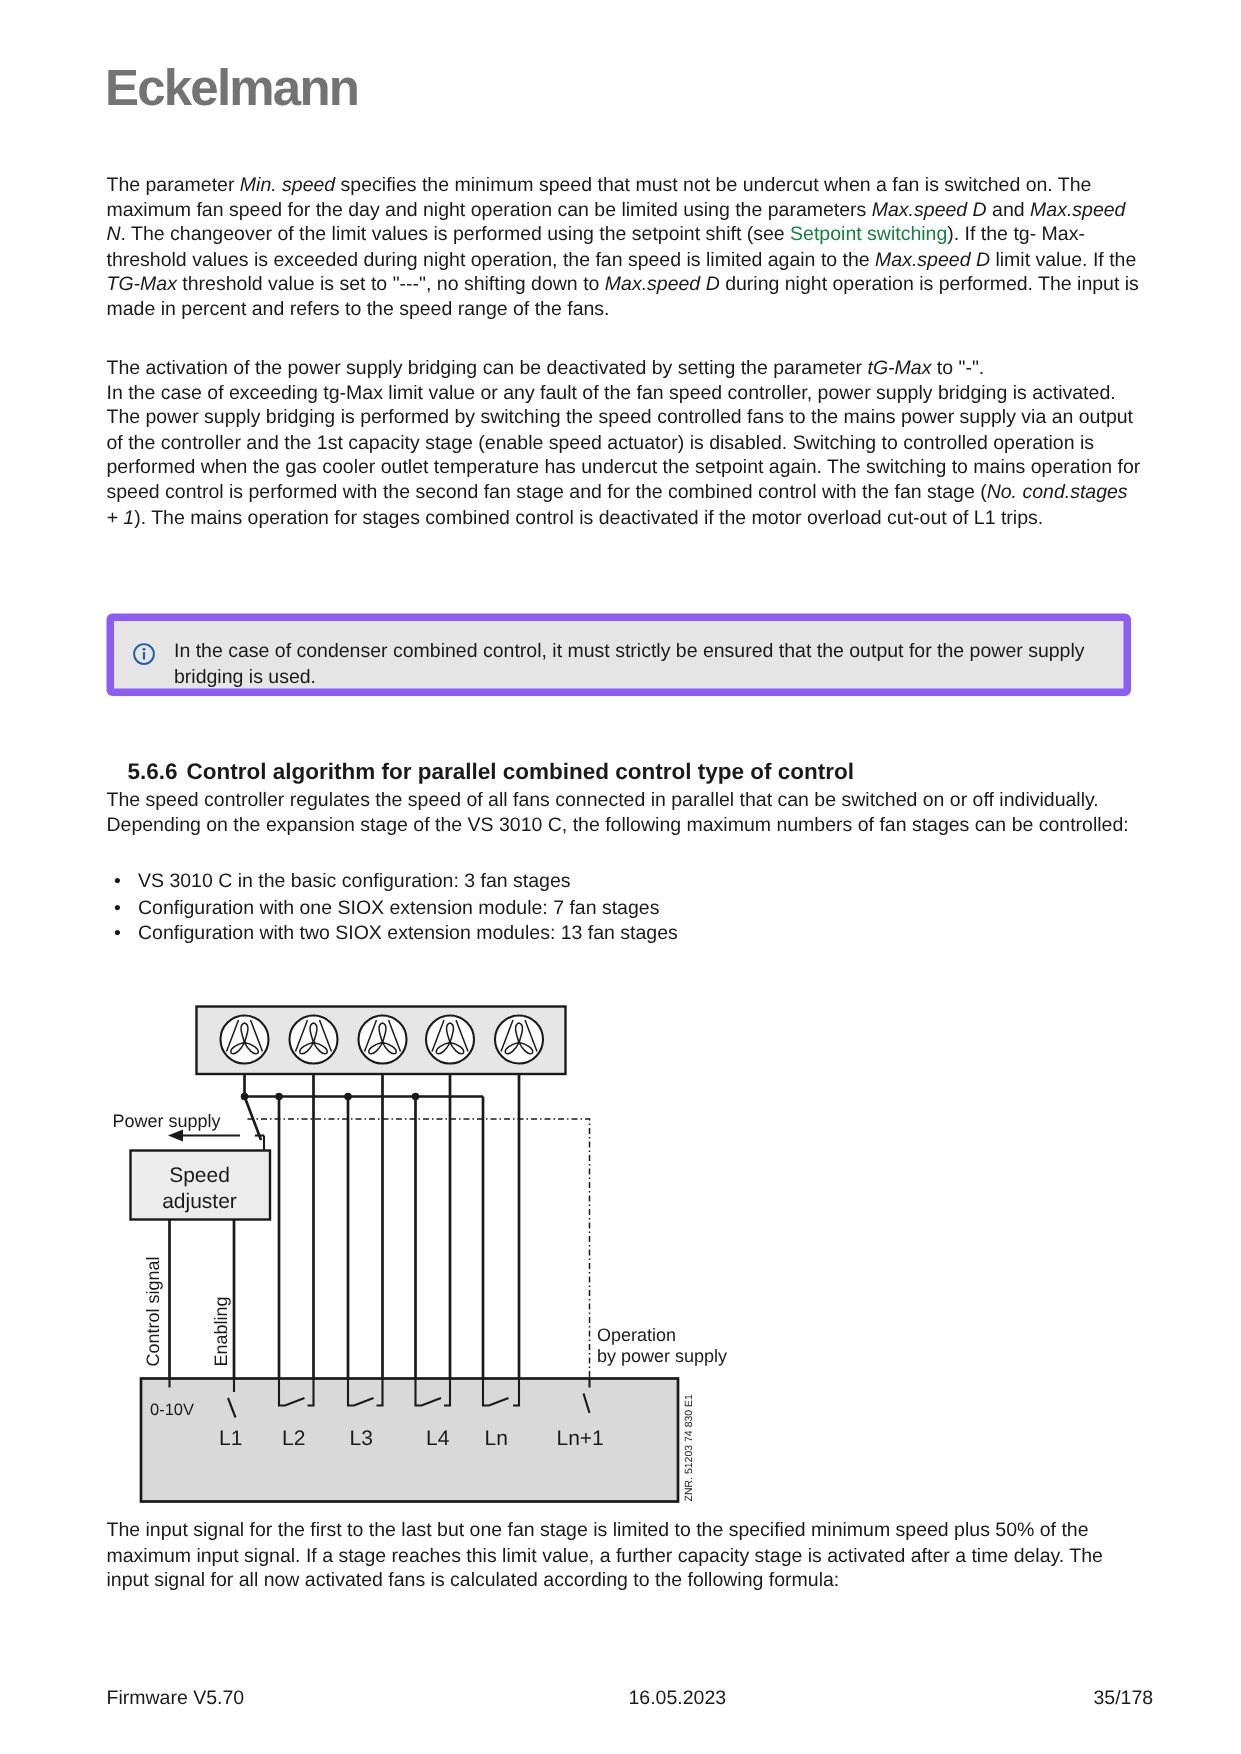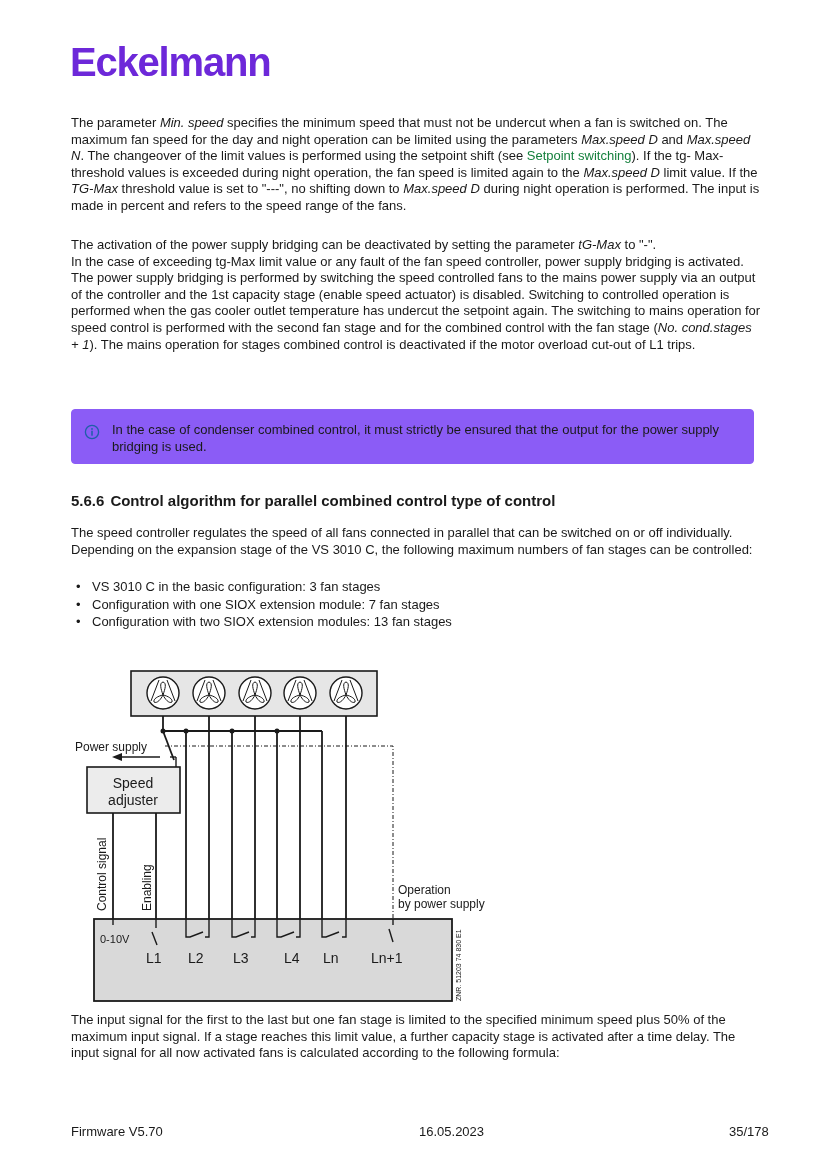--- a/index.html
+++ b/index.html
@@ -1,28 +1,28 @@
 <!DOCTYPE html>
 <html><head>
 <meta charset="utf-8">
 <style>
   html, body { margin: 0; padding: 0; background: #ffffff; }
   body { width: 827px; height: 1169px; position: relative; overflow: hidden;
          font-family: "Liberation Sans", sans-serif; color: #1a1a1a; }
   .logo { position: absolute; left: 70px; top: 40px; font-family: "Liberation Sans", sans-serif;
-          font-weight: bold; font-size: 40px; letter-spacing: -1.2px; color: #6d28d9; }
+          font-weight: bold; font-size: 34px; letter-spacing: -1.2px; color: #737373; }
   .para { position: absolute; left: 71px; width: 690px; font-size: 13px; line-height: 16.6px; margin: 0; }
   .para i { font-style: italic; }
   .link { color: #15803d; }
   .subhead { font-weight: bold; }
   .note { position: absolute; left: 71px; top: 409px; width: 683px; height: 55px;
-          border: 1px solid #8b5cf6; border-radius: 4px; background: #8b5cf6; box-sizing: border-box; }
+          border: 5px solid #8b5cf6; border-radius: 4px; background: #e5e5e5; box-sizing: border-box; }
   .note-icon { position: absolute; left: 12px; top: 14px; width: 16px; height: 16px; }
   .note-text { position: absolute; left: 40px; top: 12px; width: 620px; font-size: 13px; line-height: 16.6px; }
-  .h2 { position: absolute; left: 71px; top: 492px; font-size: 15px; font-weight: bold; margin: 0; }
+  .h2 { position: absolute; left: 71px; top: 492px; font-size: 15px; font-weight: bold; margin: 14px; }
   .h2 .num { margin-right: 6px; }
   ul.bullets { position: absolute; left: 71px; top: 578px; margin: 0; padding: 0; list-style: none;
                font-size: 13px; line-height: 17.5px; }
   ul.bullets li { position: relative; padding-left: 21px; }
   ul.bullets li::before { content: "\2022"; position: absolute; left: 5px; top: 0; }
   .diagram { position: absolute; left: 0; top: 0; width: 827px; height: 1169px; pointer-events: none; }
   .diagram text { font-family: "Liberation Sans", sans-serif; fill: #1a1a1a; }
   .footer { position: absolute; top: 1124px; font-size: 13px; }
 </style>
 </head>

